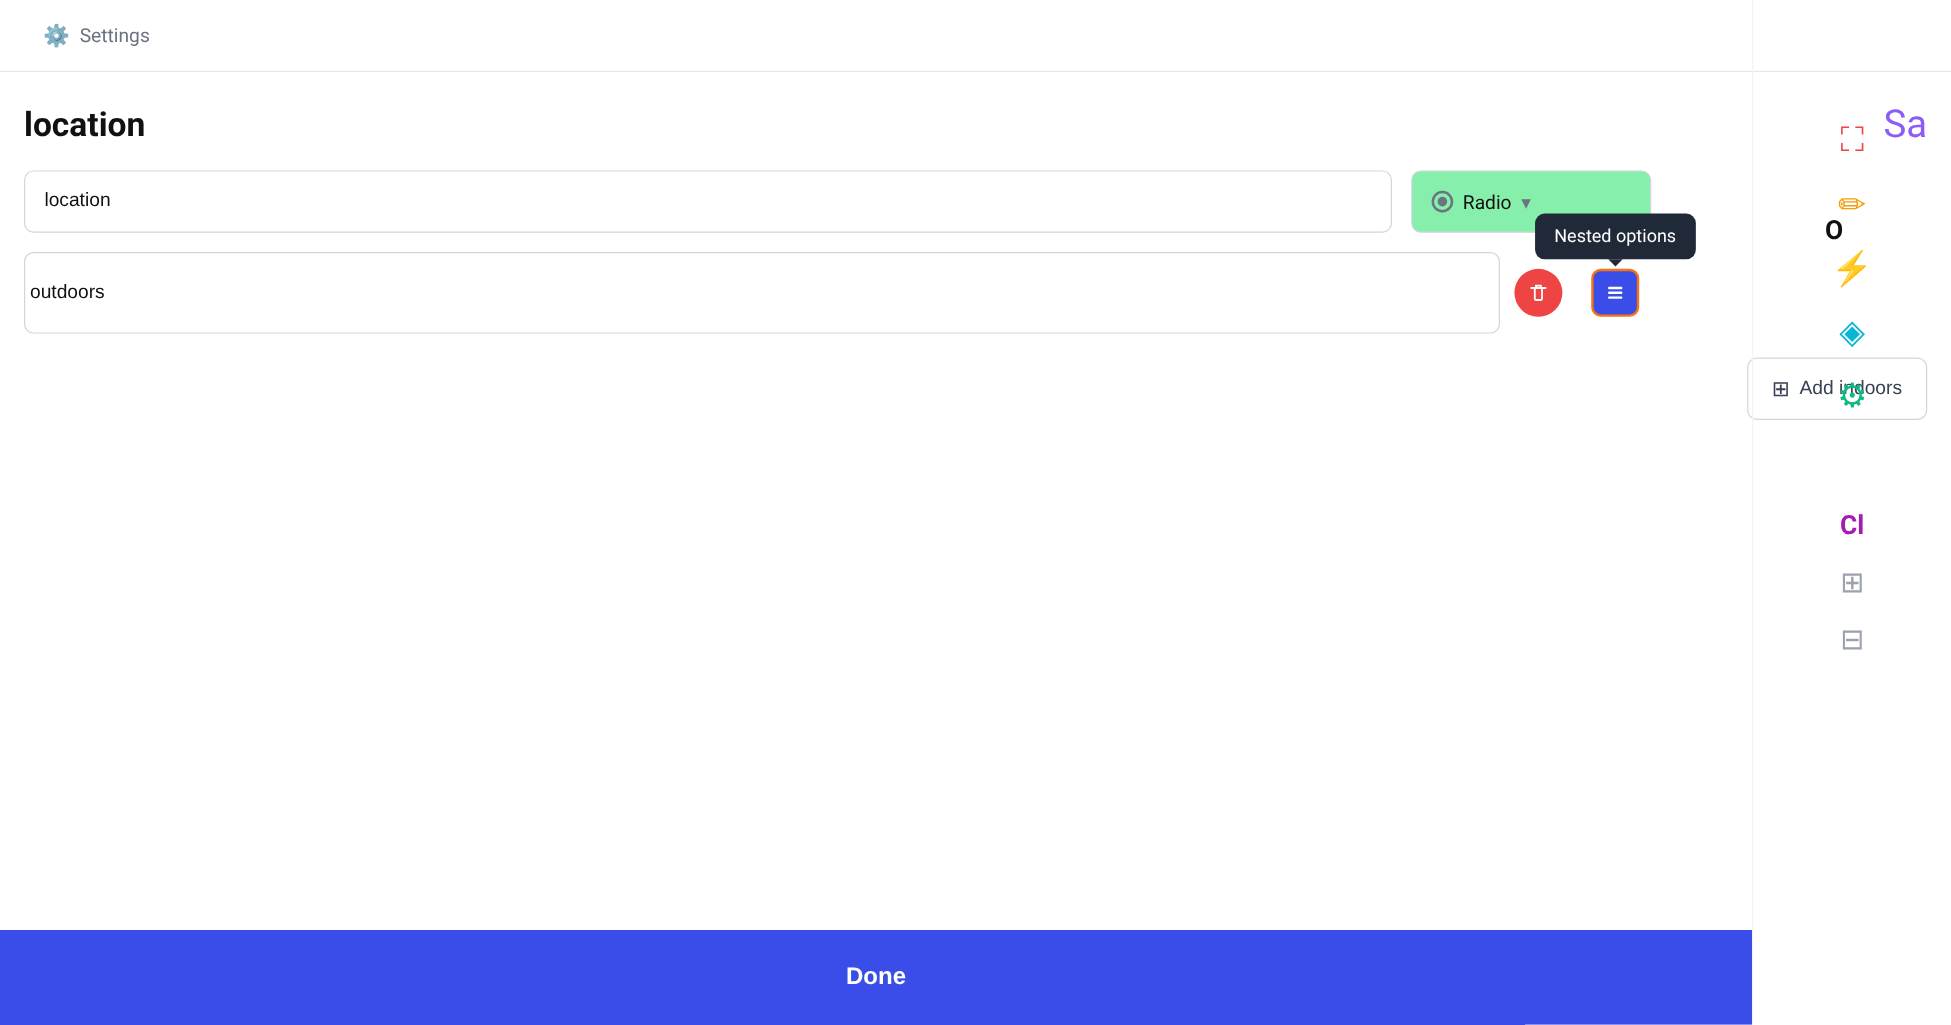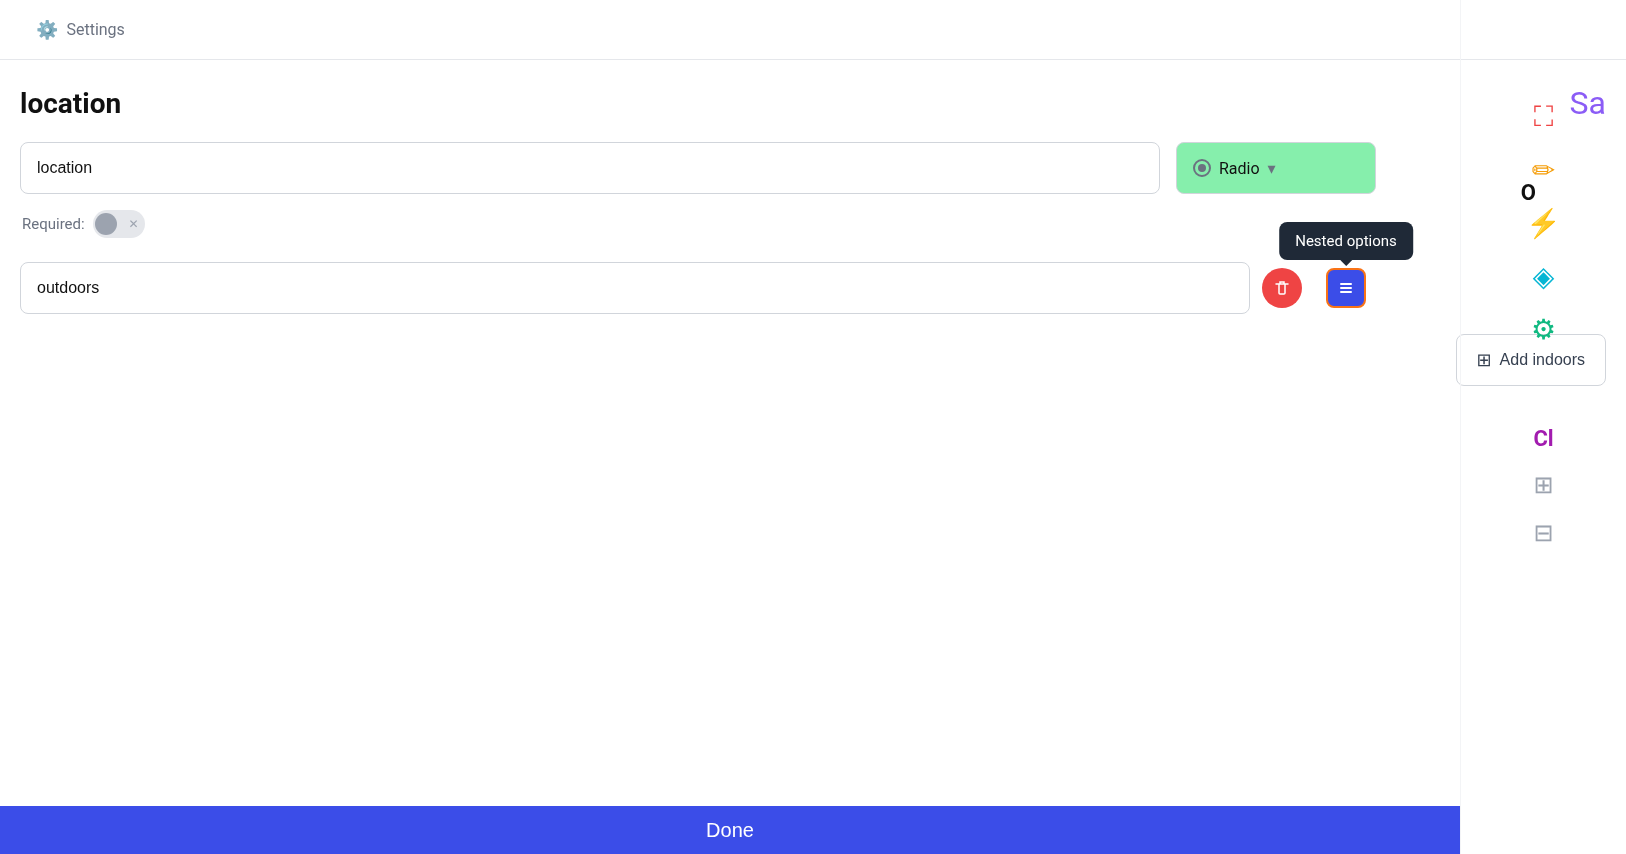--- a/index.html
+++ b/index.html
@@ -168,24 +168,24 @@
 
     .option-row {
       display: flex;
       align-items: center;
       gap: 12px;
       position: relative;
     }
 
     .option-input {
       flex: 1;
-      height: 52px;
+      height: 68px;
       border: 1px solid #d1d5db;
       border-radius: 8px;
-      padding: 0 16px;
+      padding: 0 4px;
       font-size: 16px;
       color: #111;
       max-width: 1230px;
     }
 
     .action-buttons {
       display: flex;
       align-items: center;
       gap: 24px;
     }
@@ -289,26 +289,26 @@
     .done-btn-container {
       position: absolute;
       bottom: 0;
       left: 0;
       width: 1460px;
       padding: 0;
     }
 
     .done-btn {
       width: 100%;
-      height: 48px;
+      height: 79px;
       background: #3b4de8;
       border: none;
       color: #fff;
       font-size: 20px;
-      font-weight: 400;
+      font-weight: 700;
       cursor: pointer;
       border-radius: 0;
     }
 
     
     .right-sidebar {
       position: absolute;
       right: 0;
       top: 0;
       width: 166px;
@@ -384,27 +384,20 @@
       <input class="field-name-input" type="text" value="location" style="">
       <div class="type-selector">
         <div class="radio-icon">
           <div class="radio-inner"></div>
         </div>
         <span>Radio</span>
         <span class="chevron">▾</span>
       </div>
     </div>
 
-    <div class="required-row">
-      <span class="required-label">Required:</span>
-      <div class="toggle-container">
-        <div class="toggle-knob"></div>
-        <span class="toggle-x">✕</span>
-      </div>
-    </div>
 
     <div class="options-area">
 
       <div class="option-row">
         <input class="option-input" type="text" value="outdoors" style="">
         <div class="action-buttons">
           <button class="btn-delete">
             <svg width="18" height="18" viewBox="0 0 18 18" fill="none">
               <path d="M3 5h12M7 5V3h4v2M6 5v9a1 1 0 001 1h4a1 1 0 001-1V5" stroke="white" stroke-width="1.5" stroke-linecap="round"></path>
             </svg>

